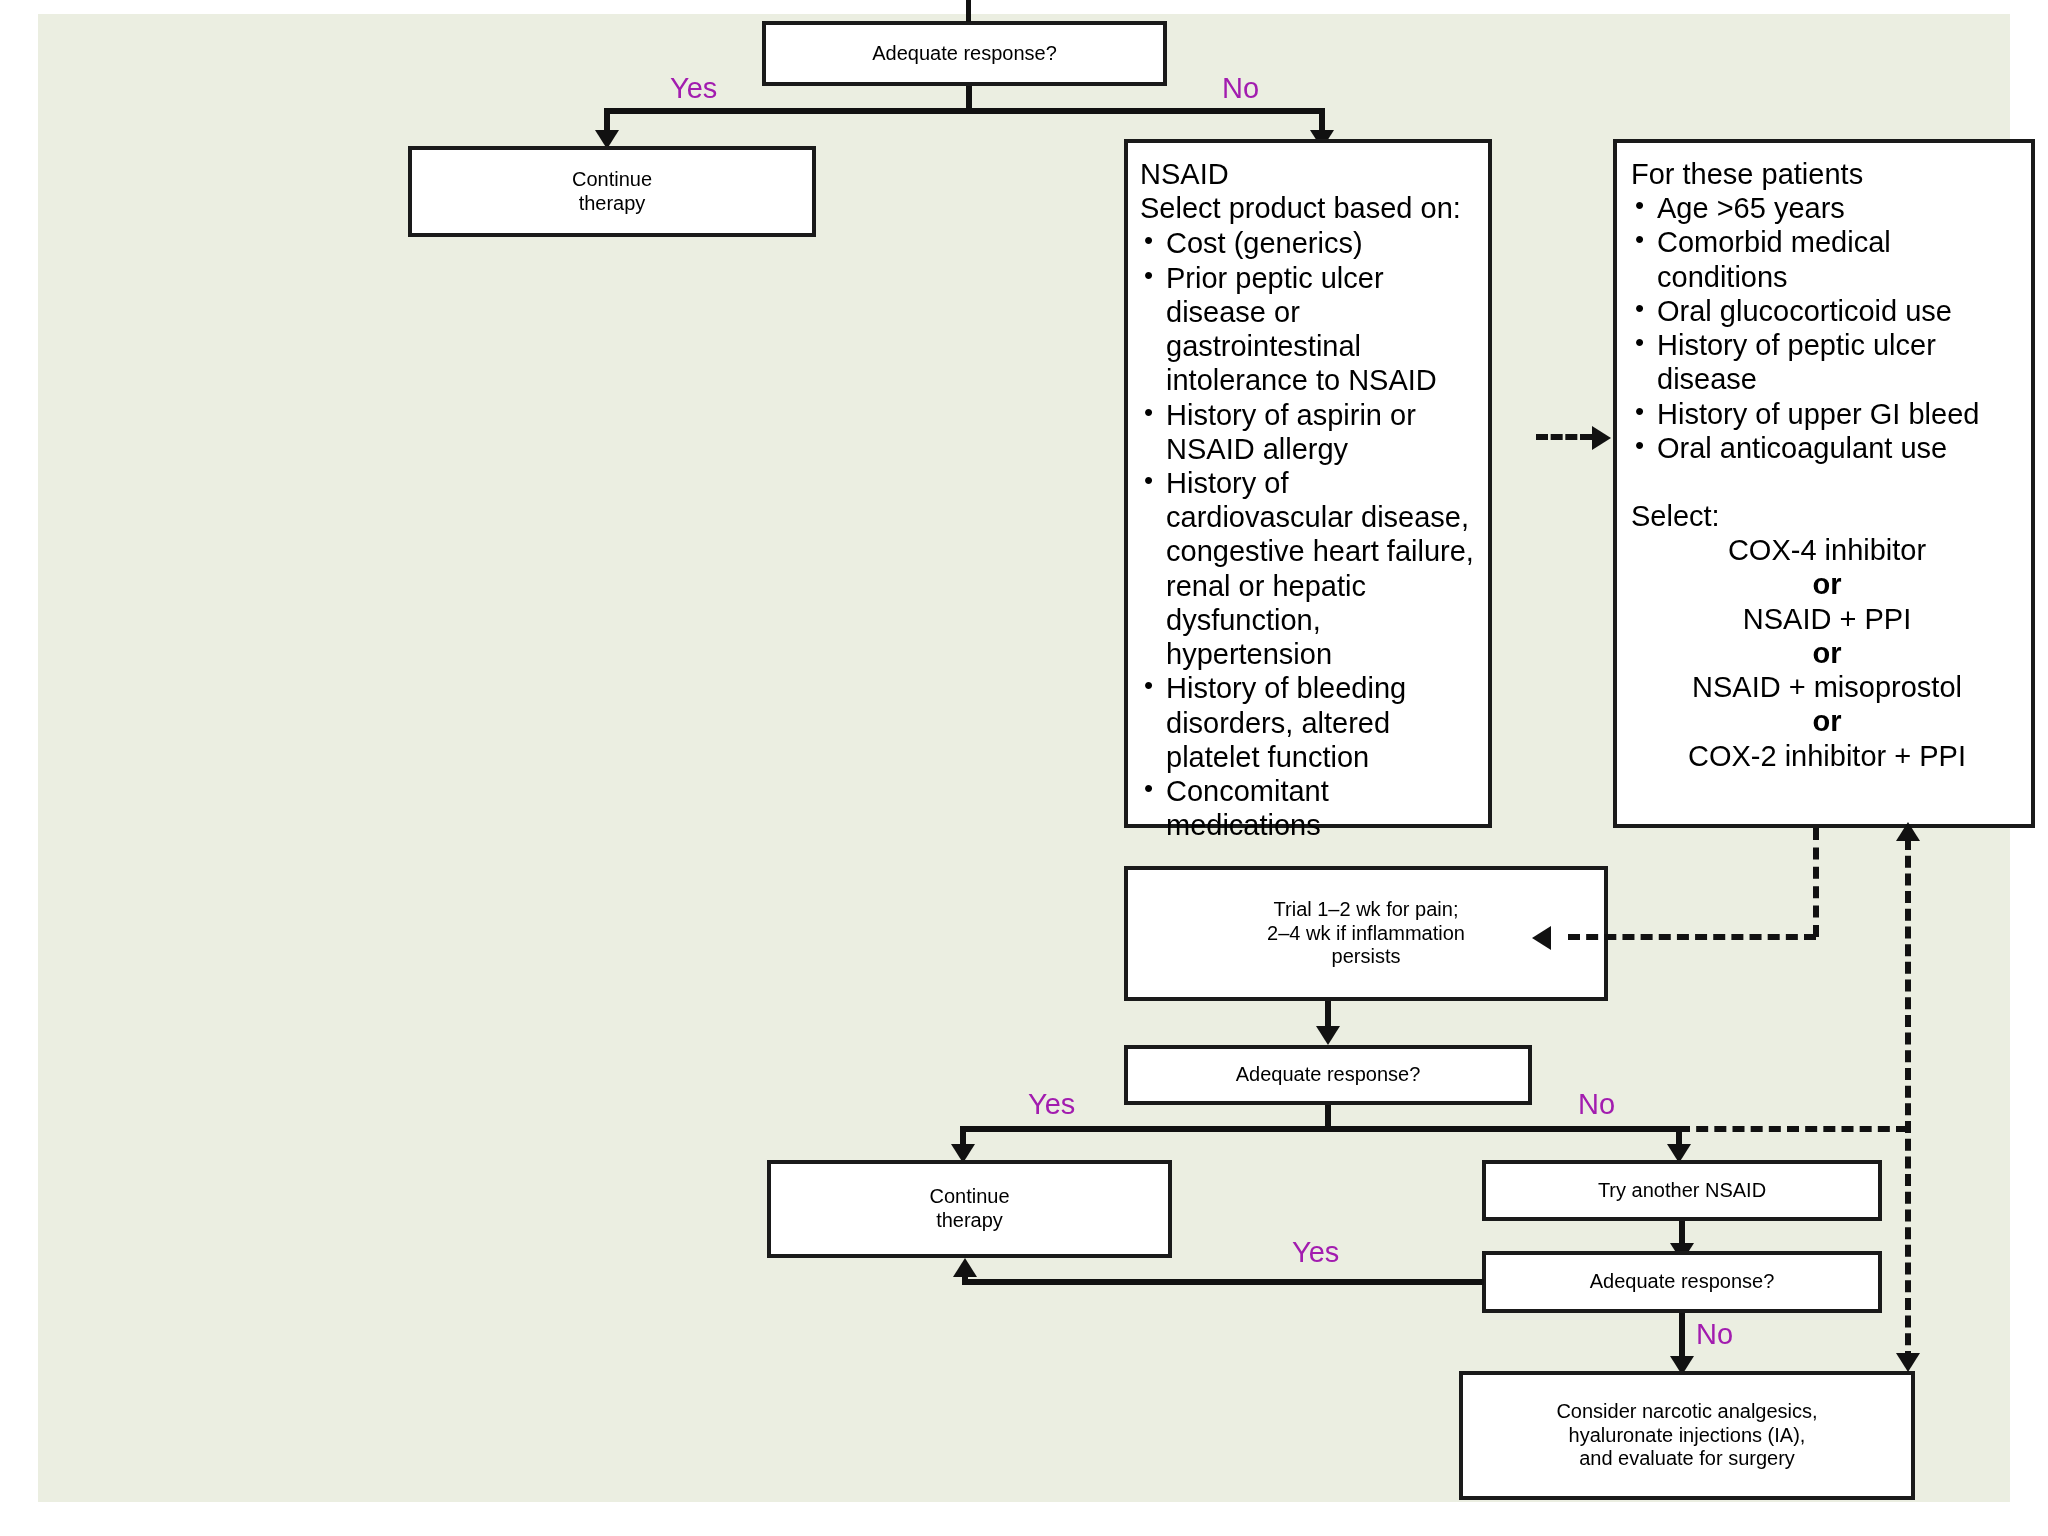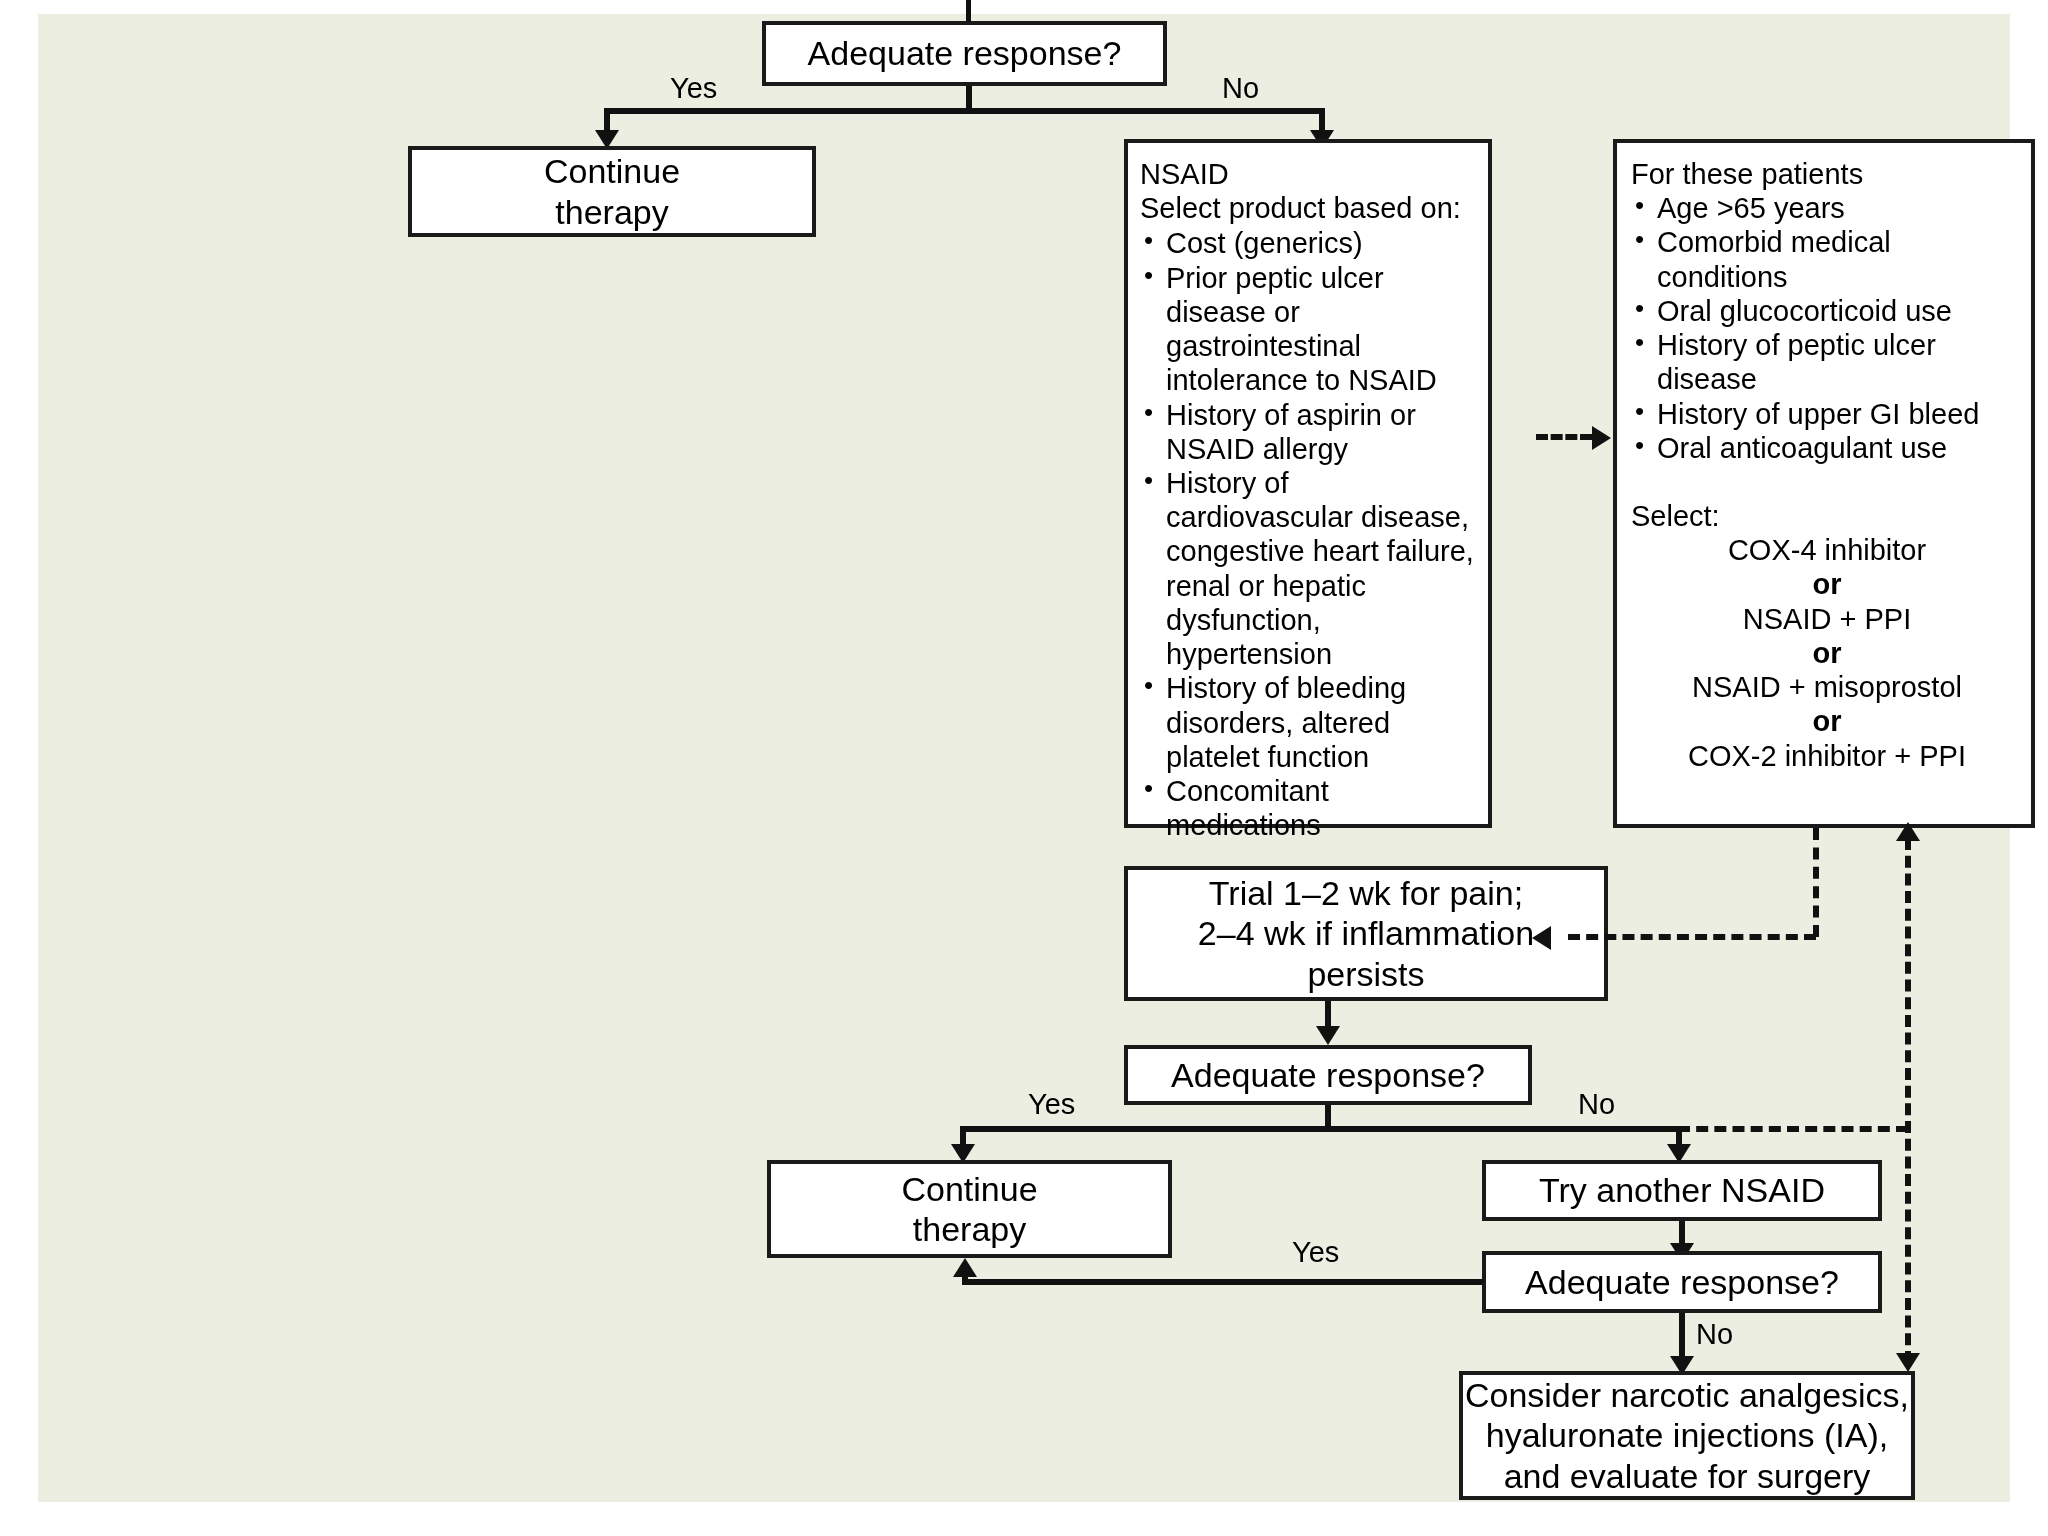--- a/index.html
+++ b/index.html
@@ -35,21 +35,21 @@
   .node.center {
     display: flex;
     flex-direction: column;
     align-items: center;
     justify-content: center;
     text-align: center;
   }
   .node.leftal {
     text-align: left;
   }
-  .t30 { font-size: 34px; }
+  .t30 { font-size: 20px; }
   .t29 { font-size: 29px; }
 
   
   ul.bl {
     list-style: none;
     margin: 0;
     padding: 0;
   }
   ul.bl > li {
     position: relative;
@@ -101,21 +101,21 @@
     border-right: 19px solid #111111;
   }
   .arrow.right {
     border-top: 12px solid transparent;
     border-bottom: 12px solid transparent;
     border-left: 19px solid #111111;
   }
   .elabel {
     position: absolute;
     font-size: 29px;
-    color: #000000;
+    color: #a21caf;
     white-space: nowrap;
   }
   .sel-line { text-align: center; }
   .sel-or { text-align: center; }
 </style>
 </head>
 <body>
 
 <div id="canvas">
   <div id="bg" style="background: rgb(235, 238, 225);"></div>

